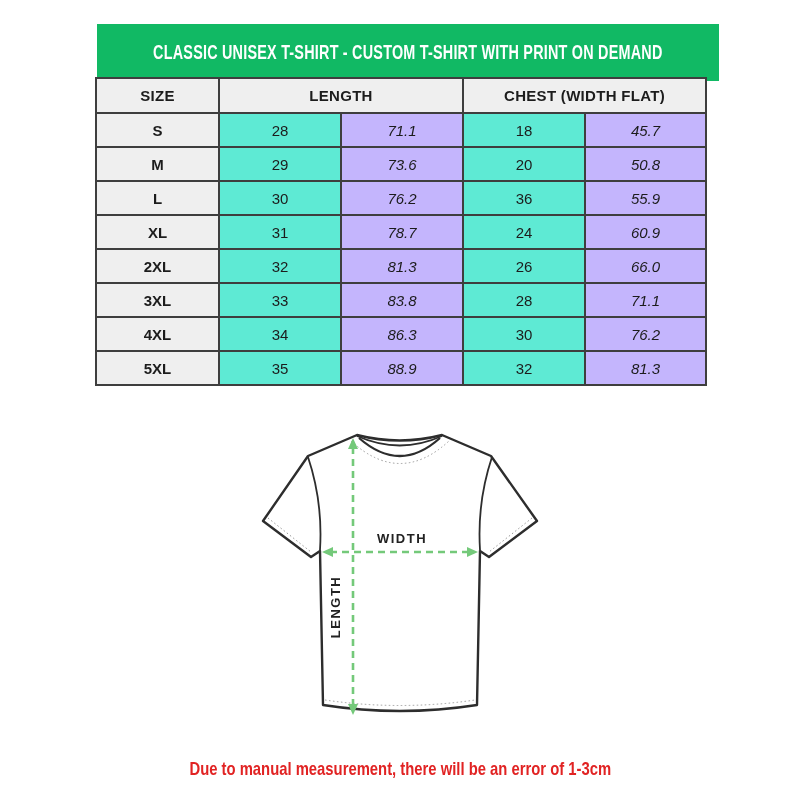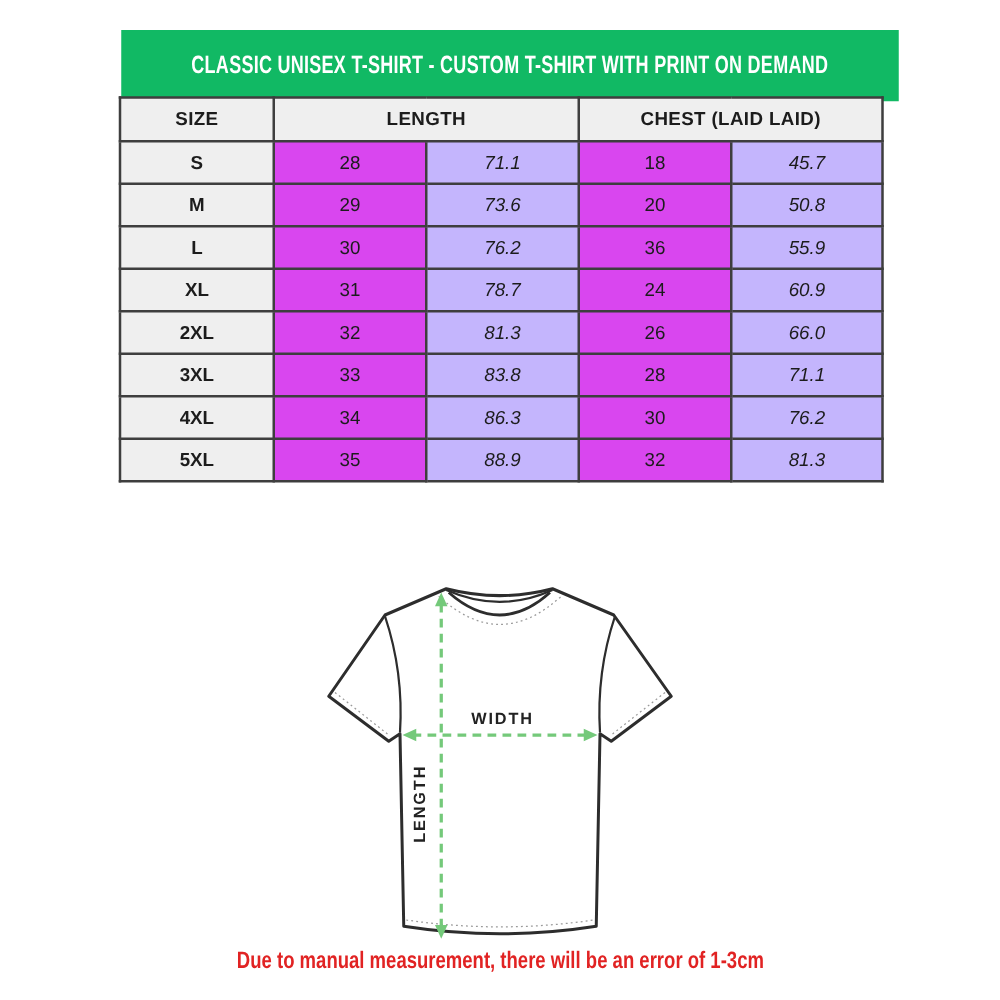--- a/index.html
+++ b/index.html
@@ -11,26 +11,26 @@
           background:#11b964;display:flex;align-items:center;justify-content:center;}
   .banner-title{color:#ffffff;font-weight:bold;font-size:20px;white-space:nowrap;
           letter-spacing:.3px;display:inline-block;transform:scaleX(.72);transform-origin:center;}
 
   
   .size-table{position:absolute;left:95px;top:77px;width:610px;border-collapse:collapse;
           table-layout:fixed;}
   .size-table th,.size-table td{border:2px solid #3e3e3e;text-align:center;vertical-align:middle;
           font-size:15px;padding:0;margin-top:37px;}
   .size-table th{height:33px;font-weight:bold;background:#efefef;letter-spacing:.3px;}
-  .size-table td{height:32px;background:#d946ef;font-weight:normal;}
+  .size-table td{height:32px;background:#5eead4;font-weight:normal;}
   .size-table td.c-size{background:#efefef;font-weight:bold;}
   .size-table td.c-cm{background:#c4b5fd;font-style:italic;}
 
   
-  .tshirt-wrap{position:absolute;left:250px;top:460px;width:300px;height:300px;}
+  .tshirt-wrap{position:absolute;left:250px;top:424px;width:300px;height:300px;}
   .svg-label{font-family:"Liberation Sans",sans-serif;font-weight:bold;font-size:13px;
           letter-spacing:1.5px;fill:#222222;}
 
   
   .footer-note{position:absolute;left:0;top:758px;width:800px;text-align:center;}
   .footer-note span{display:inline-block;color:#e12323;font-weight:bold;font-size:19px;
           white-space:nowrap;transform:scaleX(.78);transform-origin:center;}
 </style>
 </head>
 <body>
@@ -46,21 +46,21 @@
       <col style="width:123px">
         <col style="width:122px">
         <col style="width:122px">
       <col style="width:122px">
         <col style="width:121px">
     </colgroup>
     <thead>
       <tr>
         <th>SIZE</th>
         <th colspan="2">LENGTH</th>
-        <th colspan="2">CHEST (LAID LAID)</th>
+        <th colspan="2">CHEST (WIDTH FLAT)</th>
       </tr>
     </thead>
     <tbody>
       <tr>
         <td class="c-size">S</td>
         <td class="c-in">28</td>
         <td class="c-cm">71.1</td>
         <td class="c-in">18</td>
         <td class="c-cm">45.7</td>
       </tr>

